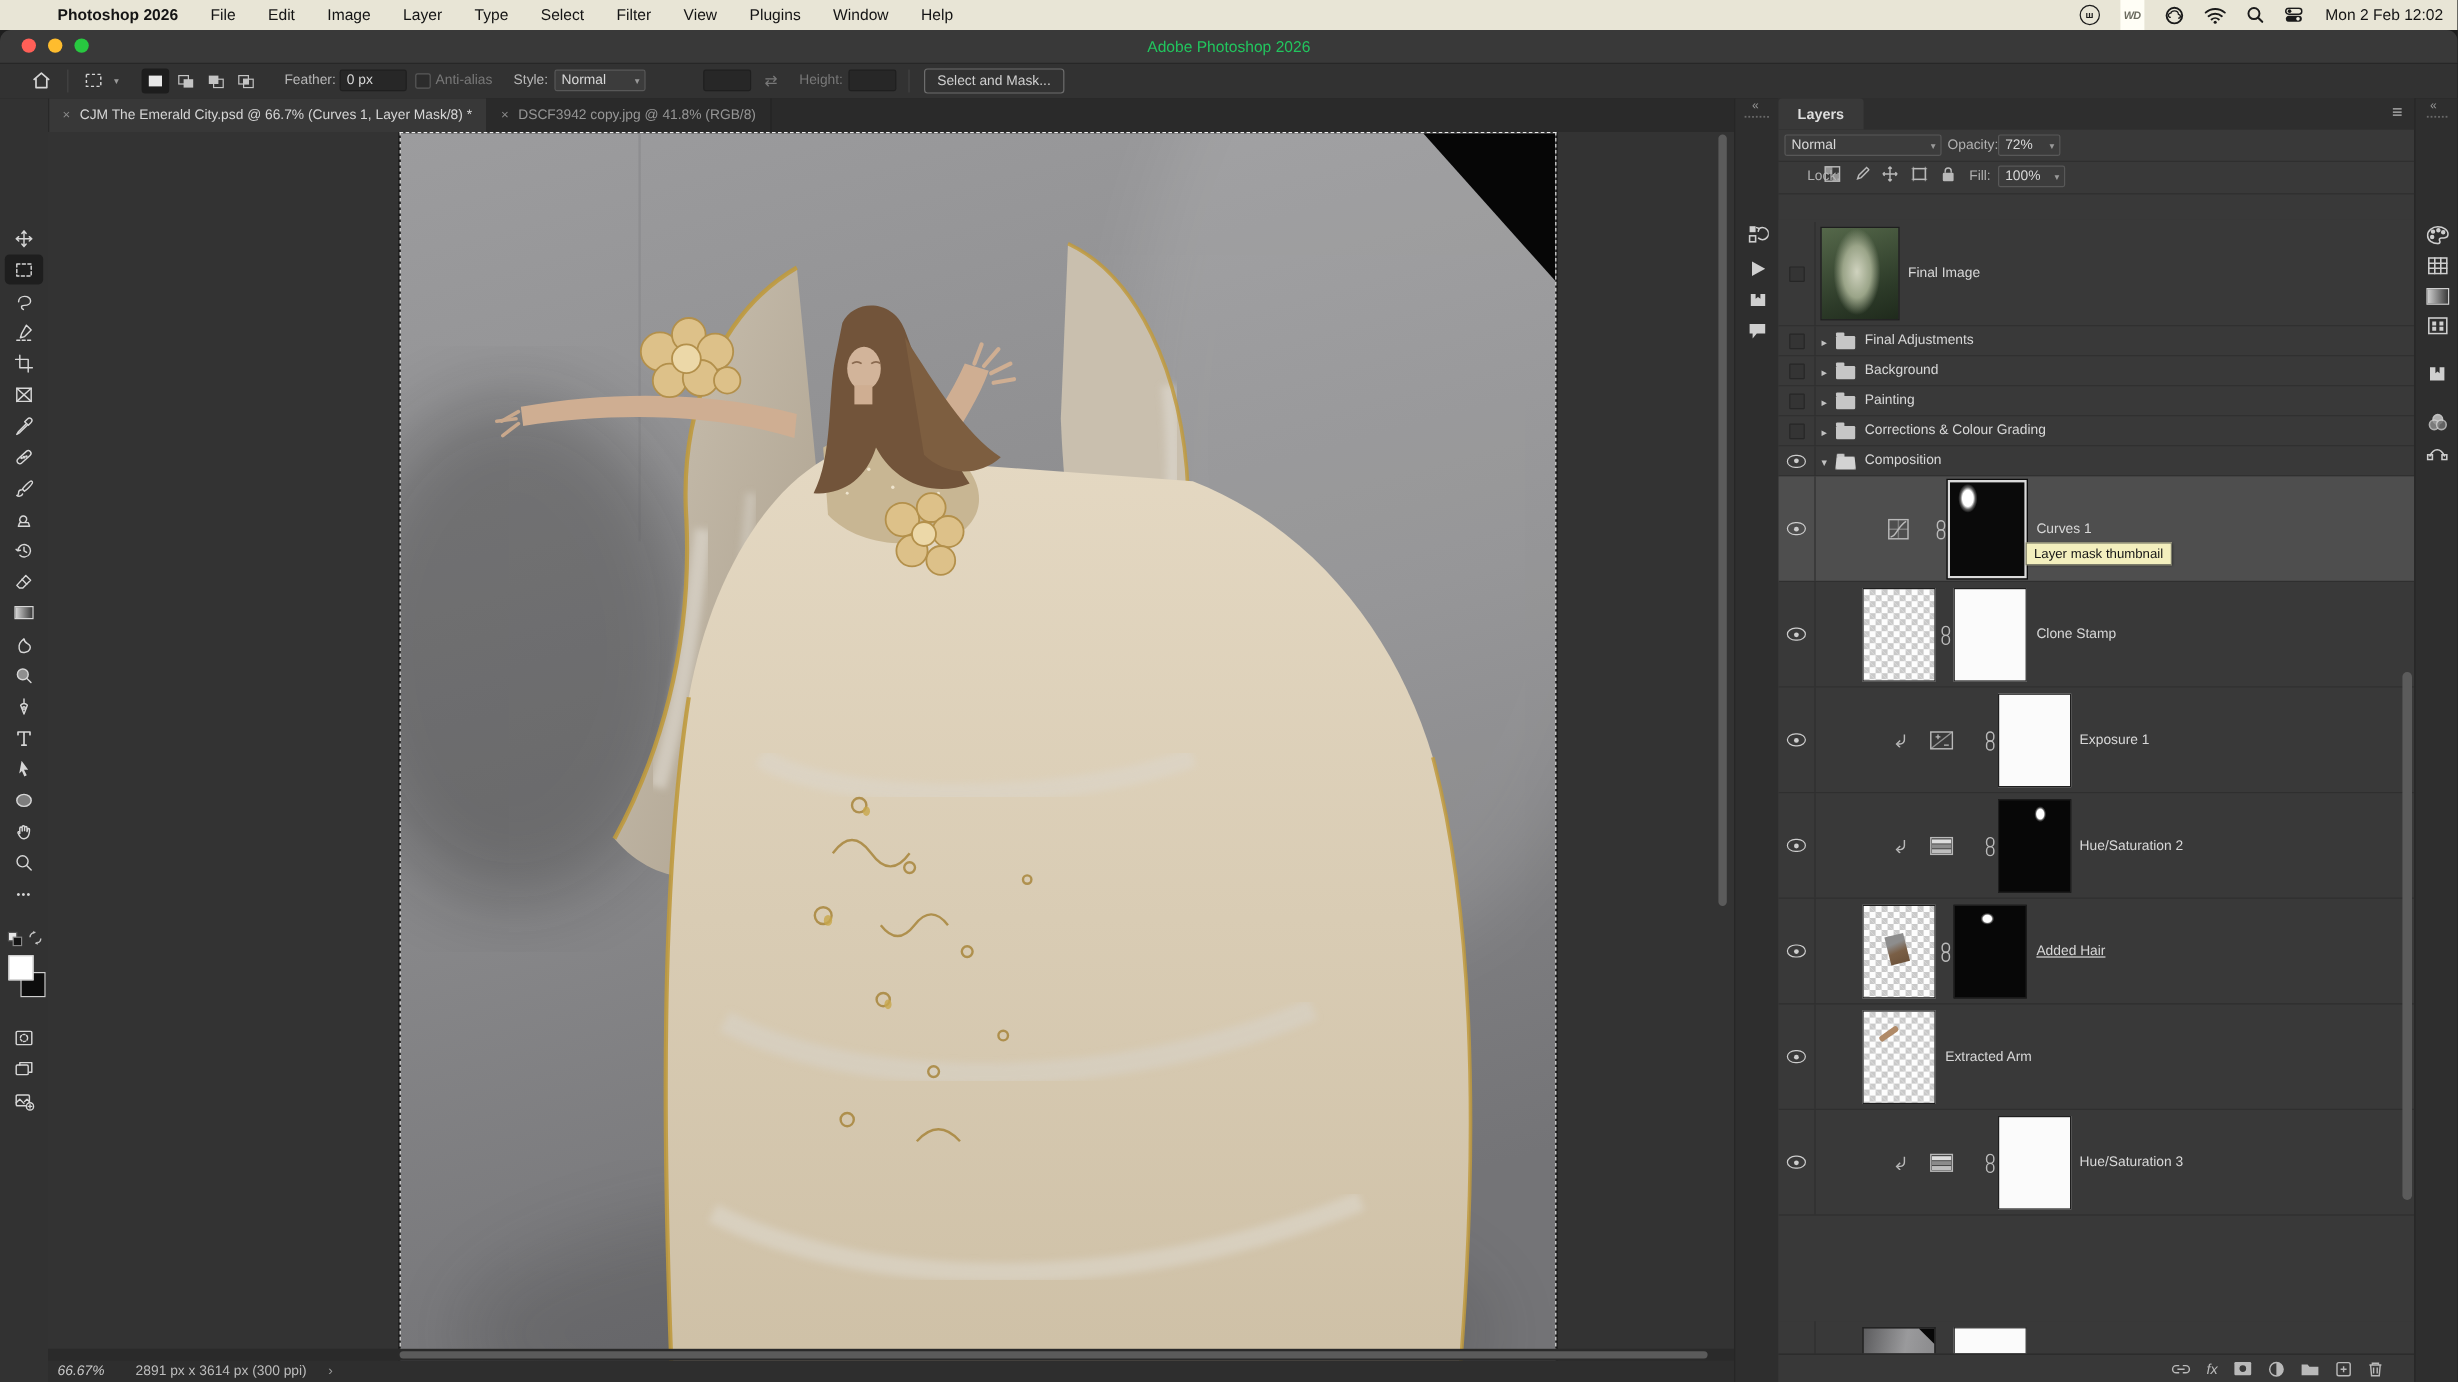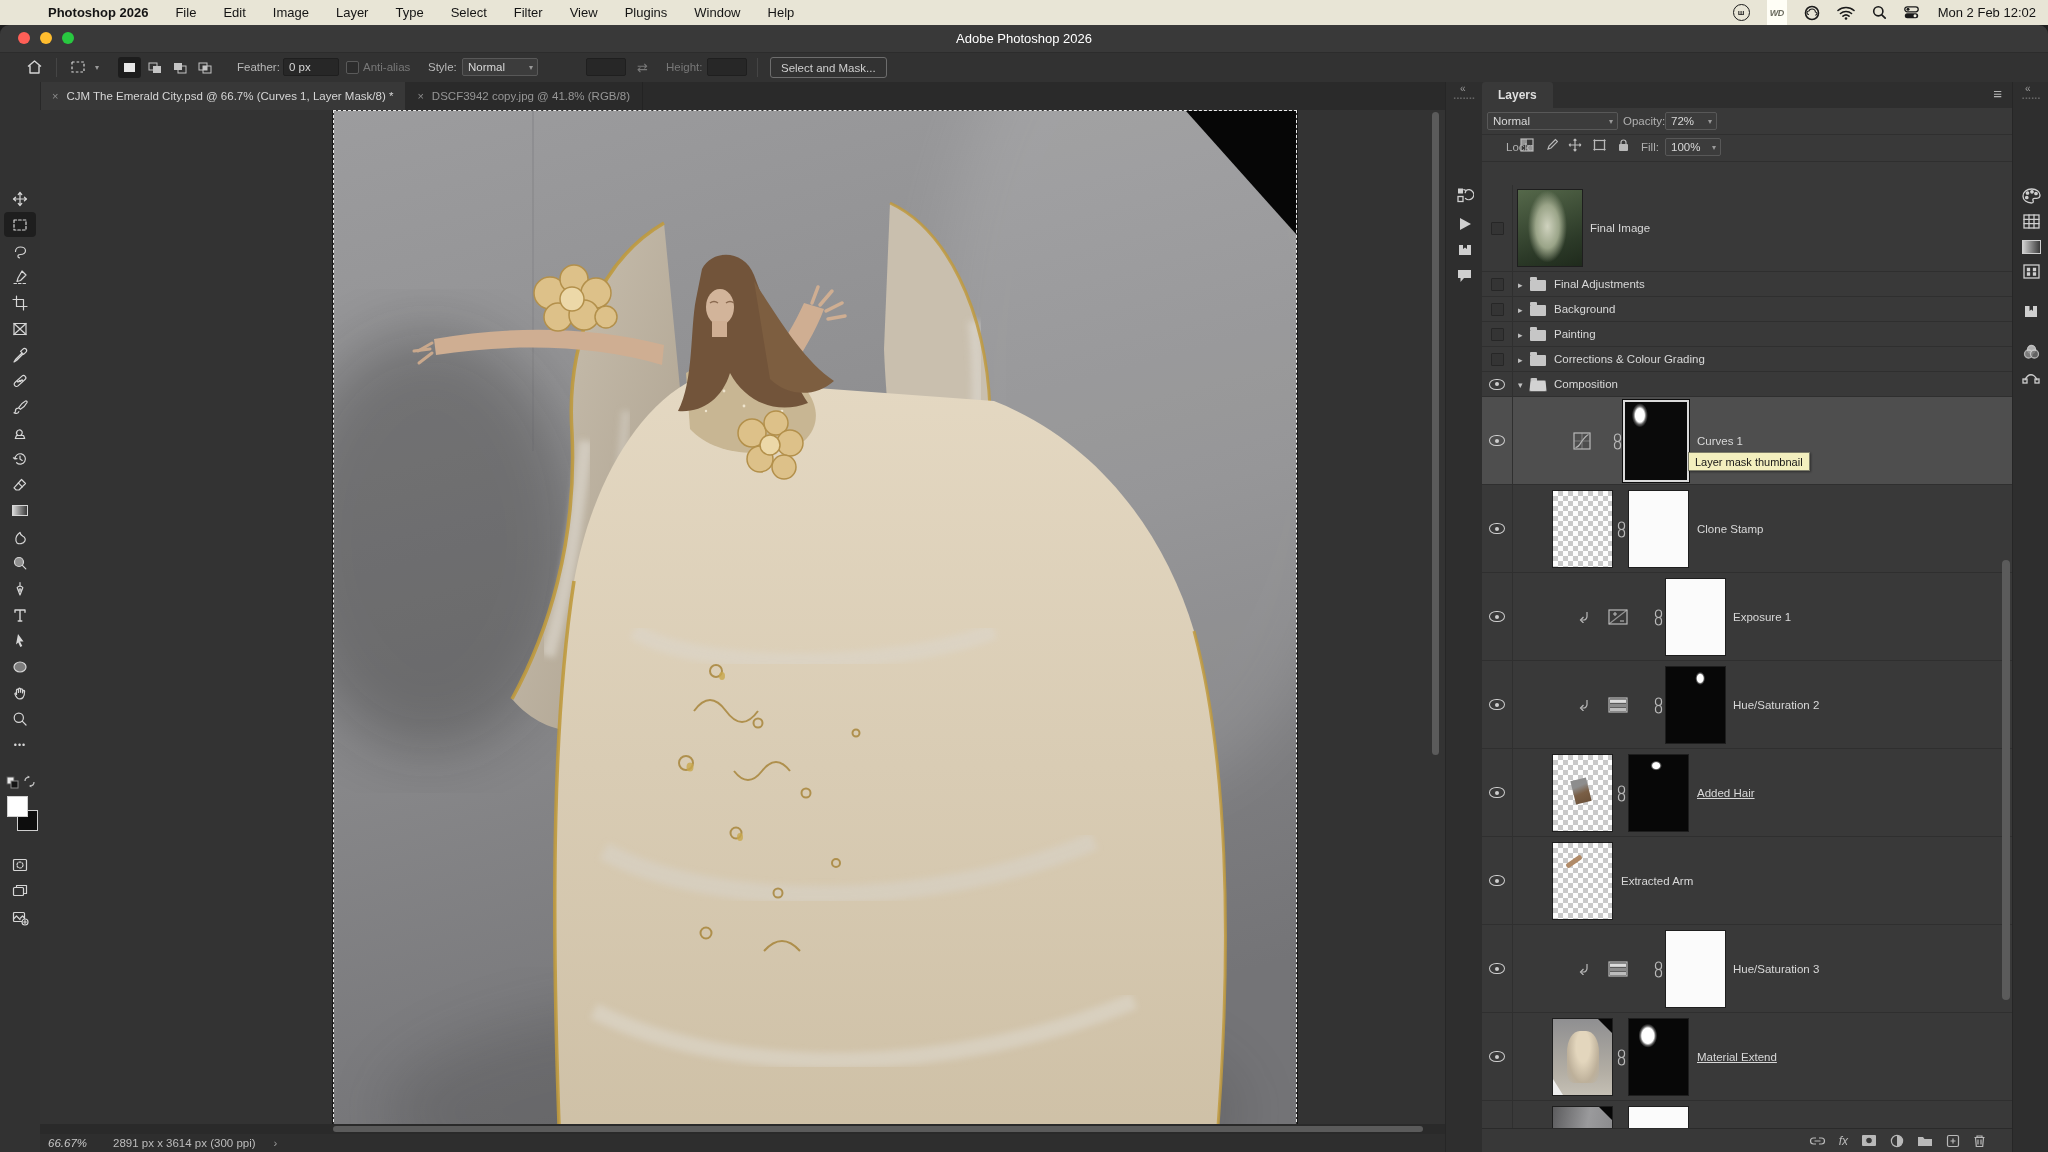--- a/index.html
+++ b/index.html
@@ -20,21 +20,21 @@
   .circle-glyph{width:15px;height:15px;border:1.3px solid #1a1a1a;border-radius:50%;
                 font-size:8px;display:flex;align-items:center;justify-content:center;font-weight:bold;}
   .wd-badge{background:#fffef6;border-radius:3px;padding:16px 3px;height:14px;display:flex;align-items:center;
             font-size:9px;font-weight:bold;font-style:italic;color:#6b6b5f;letter-spacing:-.5px;}
   .clock{font-size:13px;margin-left:2px;}
 
   
   .titlebar{left:0;top:25px;width:2048px;height:27px;background:#393939;border-radius:9px 9px 0 0;
             border-bottom:1px solid #2c2c2c;}
   .tl{position:absolute;top:7px;width:12px;height:12px;border-radius:50%;}
-  .wintitle{position:absolute;left:0;right:0;top:6px;text-align:center;color:#ffffff;font-size:13px;}
+  .wintitle{position:absolute;left:0;right:0;top:6px;text-align:center;color:#22c55e;font-size:13px;}
 
   
   .optionsbar{left:0;top:53px;width:2048px;height:29px;background:#323232;border-bottom:1px solid #272727;
               color:#b8b8b8;font-size:11.5px;}
   .optionsbar .lbl{position:absolute;top:8px;}
   .optionsbar .dim{color:#787878;}
   .field{position:absolute;top:5px;height:18px;background:#272727;border:1px solid #1f1f1f;
          border-radius:2px;color:#d8d8d8;font-size:11.5px;display:flex;align-items:center;padding-left:5px;box-sizing:border-box;}
   .dropfield{background:#3c3c3c;border:1px solid #585858;justify-content:space-between;padding-right:4px;}
   .chev{color:#9a9a9a;font-size:8px;margin-left:4px;}
@@ -816,39 +816,20 @@
       <span class="chain" style="left:171px;top:36px;">
         <svg width="11" height="17" viewBox="0 0 11 17">
             <rect x="2.5" y="1" width="6" height="7.5" rx="3"></rect>
             <rect x="2.5" y="8.5" width="6" height="7.5" rx="3"></rect>
           </svg>
       </span>
       <div class="maskthumb white" style="left:183px;top:5px;"></div>
       <span class="lname" style="left:251px;top:38px;">Hue/Saturation 3</span>
     </div>
 
-    <div class="lrow" style="top:830px;height:88px;">
-      <div class="eyecol">
-          <span class="eye"></span>
-        </div>
-      <div class="thumb" style="left:70px;top:5px;background:linear-gradient(180deg,#8f8f91,#b3aea4 70%,#c4bfb4);">
-        <div style="position:absolute;left:14px;top:12px;width:32px;height:52px;background:radial-gradient(ellipse at 50% 30%,#e3d6bd 30%,#bdb09a 70%,transparent 100%);border-radius:40% 40% 20% 20%;"></div>
-        <div style="position:absolute;right:0;top:0;width:0;height:0;border-left:14px solid transparent;border-top:14px solid #070707;"></div>
-        <div style="position:absolute;left:0;bottom:0;width:0;height:0;border-right:10px solid transparent;border-bottom:16px solid #efefef;"></div>
-      </div>
-      <span class="chain" style="left:134px;top:36px;">
-        <svg width="11" height="17" viewBox="0 0 11 17">
-            <rect x="2.5" y="1" width="6" height="7.5" rx="3"></rect>
-            <rect x="2.5" y="8.5" width="6" height="7.5" rx="3"></rect>
-          </svg>
-      </span>
-      <div class="maskthumb" style="left:146px;top:5px;background:
-           radial-gradient(ellipse 11px 14px at 32% 22%, #ffffff 55%, rgba(255,255,255,.35) 70%, #070707 85%),#070707;"></div>
-      <span class="lname u" style="left:215px;top:38px;">Material Extend</span>
-    </div>
 
     <div class="lrow" style="top:918px;height:27px;border-bottom:none;">
       <div class="eyecol"></div>
       <div class="thumb" style="left:70px;top:5px;height:22px;border-bottom:none;background:linear-gradient(100deg,#5c5c5e,#9a9a9c 60%,#8b8b8d);">
         <div style="position:absolute;right:0;top:0;width:0;height:0;border-left:13px solid transparent;border-top:13px solid #070707;"></div>
       </div>
       <div class="maskthumb white" style="left:146px;top:5px;height:22px;border-bottom:none;"></div>
     </div>
   </div>
 

